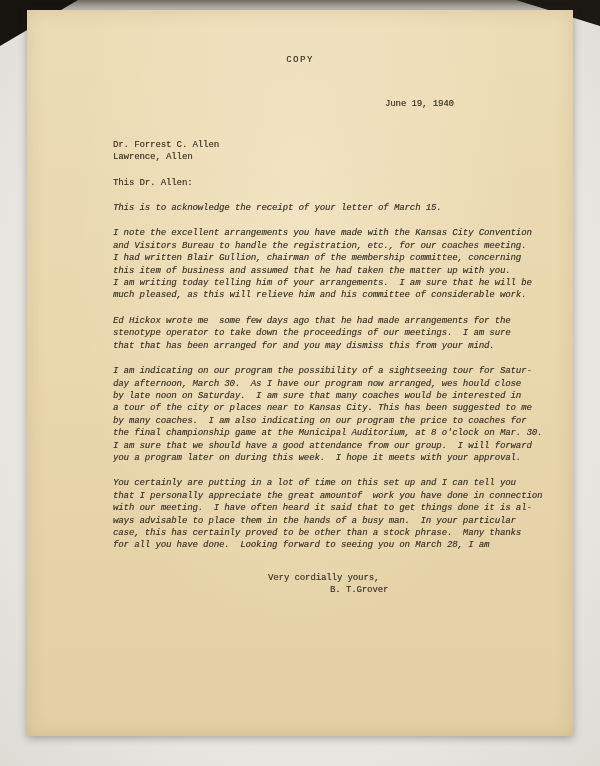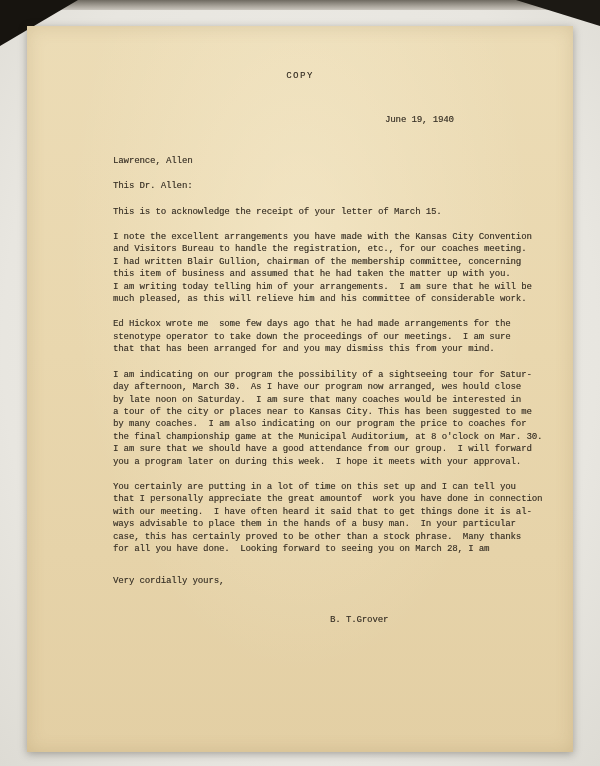--- a/index.html
+++ b/index.html
@@ -37,21 +37,21 @@
     position: absolute;
     top: 0; right: 0;
     width: 84px;
     height: 26px;
     background: #1c1914;
     clip-path: polygon(0 0, 100% 0, 100% 100%);
   }
   .paper {
     position: absolute;
     left: 27px;
-    top: 26px;
+    top: 10px;
     width: 546px;
     height: 726px;
     background:
       radial-gradient(ellipse at 50% 30%, rgba(255,248,225,0.35) 0%, rgba(255,248,225,0) 60%),
       linear-gradient(180deg, #ecdcb6 0%, #e9d7ae 45%, #e3cfa4 100%);
     box-shadow:
       0 2px 8px rgba(40,35,25,0.35),
       inset 0 0 18px rgba(120,95,50,0.18);
     box-sizing: border-box;
     padding: 44px 26px 0 86px;
@@ -74,43 +74,45 @@
   }
   .address {
     margin-top: 28px;
   }
   .salutation {
     margin-top: 13px;
   }
   .para {
     margin-top: 13px;
     white-space: pre-wrap;
+    font-style: italic;
   }
   .closing {
     margin-top: 20px;
+    margin-left: 155px;
   }
   .signature {
-    margin-top: 26px;
     margin-left: 217px;
   }
 </style>
 </head>
 <body>
 
 <div class="scene">
   <div class="top-strip"></div>
   <div class="corner-tl"></div>
   <div class="corner-tr"></div>
 
   <div class="paper">
     <div class="copy">COPY</div>
 
     <div class="date">June 19, 1940</div>
 
     <div class="address">
+      <div>Dr. Forrest C. Allen</div>
       <div>Lawrence, Allen</div>
     </div>
 
     <div class="salutation">This Dr. Allen:</div>
 
     <div class="para">This is to acknowledge the receipt of your letter of March 15.</div>
     <div class="para">I note the excellent arrangements you have made with the Kansas City Convention
 and Visitors Bureau to handle the registration, etc., for our coaches meeting.
 I had written Blair Gullion, chairman of the membership committee, concerning
 this item of business and assumed that he had taken the matter up with you.

